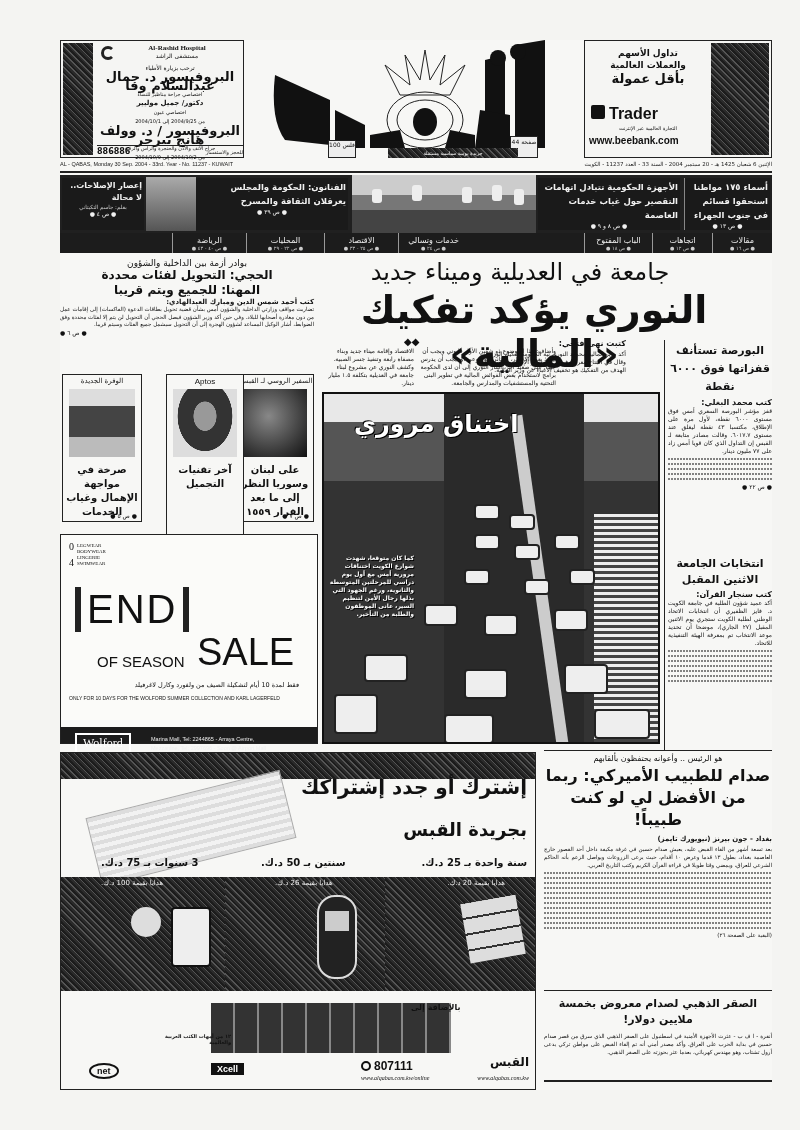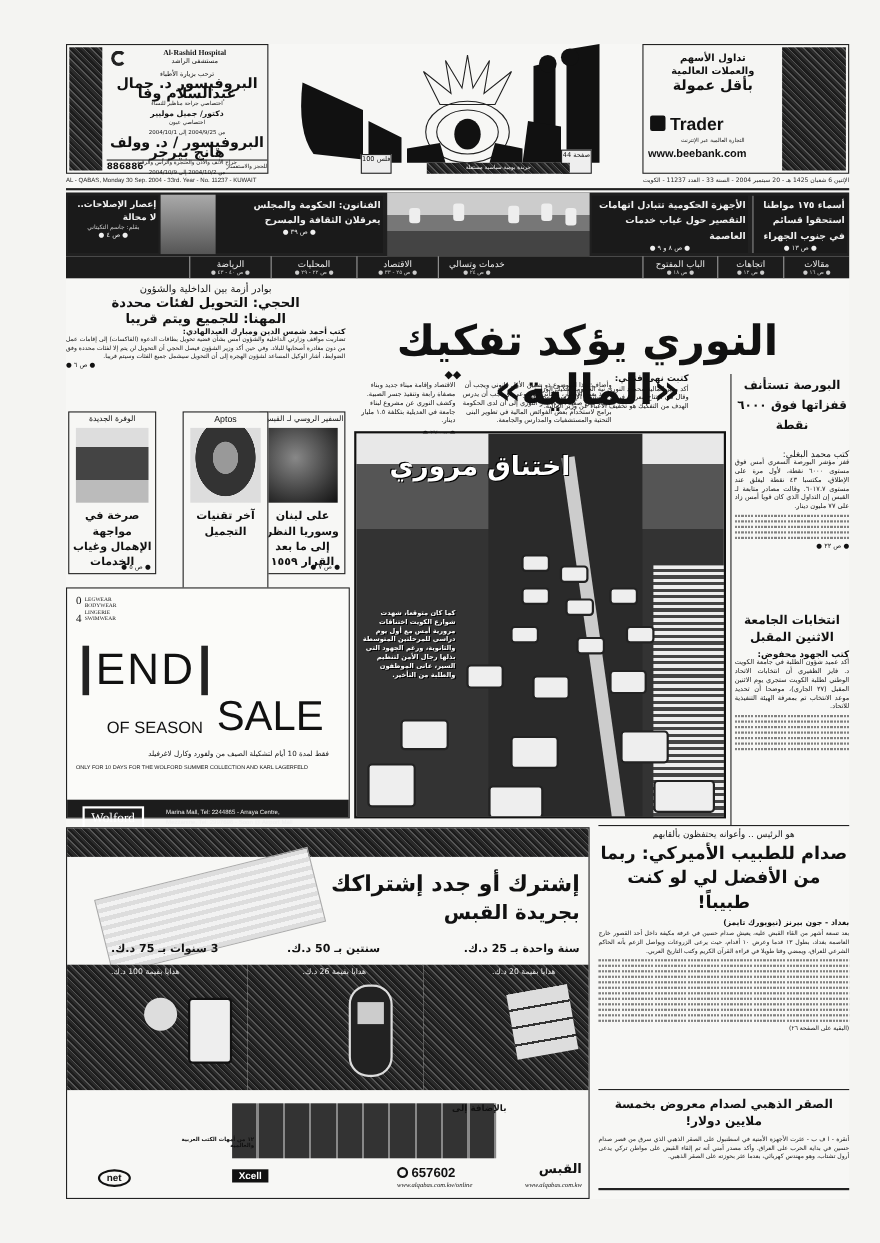--- a/index.html
+++ b/index.html
@@ -155,20 +155,21 @@
     <div class="nav-cell" style="width:78px;">
         <span class="lbl">المحليات</span>
         <span class="pg">● ص ٢٢ - ٢٩ ●</span>
       </div>
     <div class="nav-cell" style="width:74px;">
         <span class="lbl">الرياضة</span>
         <span class="pg">● ص ٤٠ - ٤٣ ●</span>
       </div>
   </div>
 
+  <div class="abs rtl center" style="left:240px;top:218px;width:440px;font-size:24px;letter-spacing:2px;">جامعة في العديلية وميناء جديد</div>
   <div class="abs rtl center" style="left:236px;top:248px;width:476px;font-size:38px;font-weight:900;line-height:44px;">النوري يؤكد تفكيك «المالية»</div>
   <div class="abs" style="left:344px;top:296px;font-size:10px;">◆◆</div>
 
   <div class="abs rtl" style="left:418px;top:300px;width:148px;font-size:6px;line-height:8px;">
     <div style="font-size:8px;font-weight:bold;margin-bottom:2px;">كتبت نهى فتحي:</div>
     <div>أكد وزير المالية محمود النوري نية الحكومة تفكيك الوزارة، وقال في افتتاح معرض فرص الاستثمار الإسلامي أمس، إن الهدف من التفكيك هو تخفيف الأعباء عن وزير المالية.</div>
   </div>
   <div class="abs rtl" style="left:358px;top:307px;width:138px;font-size:6px;line-height:8px;">وأضاف: هذا الموضوع ذو شقين الأول قانوني ويجب أن يؤخذ بعين الاعتبار، والثاني موضوعي أي يجب أن يدرس جيدا. على صعيد آخر، أشار النوري إلى أن لدى الحكومة برامج لاستخدام بعض الفوائض المالية في تطوير البنى التحتية والمستشفيات والمدارس والجامعة.</div>
   <div class="abs rtl" style="left:262px;top:307px;width:92px;font-size:6px;line-height:8px;">
     <div>الاقتصاد وإقامة ميناء جديد وبناء مصفاة رابعة وتنفيذ جسر الصبية. وكشف النوري عن مشروع لبناء جامعة في العديلية بتكلفة ١.٥ مليار دينار.</div>
@@ -224,34 +225,34 @@
     <div class="car" style="left:240px;top:270px;width:44px;height:30px;"></div>
       <div class="car" style="left:10px;top:300px;width:44px;height:40px;"></div>
     <div class="car" style="left:120px;top:320px;width:50px;height:30px;"></div>
       <div class="car" style="left:270px;top:315px;width:56px;height:30px;"></div>
     <div class="abs rtl" style="left:4px;top:160px;width:86px;font-size:6px;line-height:8px;color:#fff;font-weight:bold;text-shadow:1px 1px 0 #000;">كما كان متوقعا، شهدت شوارع الكويت اختناقات مرورية أمس مع أول يوم دراسي للمرحلتين المتوسطة والثانوية، ورغم الجهود التي بذلها رجال الأمن لتنظيم السير، عانى الموظفون والطلبة من التأخير.</div>
   </div>
 
   <div class="abs" style="left:604px;top:300px;width:1px;height:410px;background:#222;"></div>
   <div class="abs rtl" style="left:608px;top:302px;width:104px;">
     <div class="center" style="font-size:11px;font-weight:bold;line-height:18px;">البورصة تستأنف قفزاتها فوق ٦٠٠٠ نقطة</div>
-    <div style="font-size:8px;font-weight:normal;margin-top:12px;">كتب محمد البغلي:</div>
+    <div style="font-size:8px;font-weight:bold;margin-top:2px;">كتب محمد البغلي:</div>
     <div style="font-size:6px;line-height:8px;text-align:justify;">قفز مؤشر البورصة السعري أمس فوق مستوى ٦٠٠٠ نقطة، لأول مرة على الإطلاق، مكتسبا ٤٣ نقطة ليغلق عند مستوى ٦٠١٧.٧. وقالت مصادر متابعة لـ القبس إن التداول الذي كان قويا أمس زاد على ٧٧ مليون دينار.</div>
     <div class="lines">
         <span></span>
         <span></span>
         <span></span>
         <span></span>
         <span></span>
       </div>
     <div style="font-size:6px;">● ص ٢٢ ●</div>
   </div>
   <div class="abs rtl" style="left:608px;top:516px;width:104px;">
     <div class="center" style="font-size:11px;font-weight:bold;line-height:16px;">انتخابات الجامعة الاثنين المقبل</div>
-    <div style="font-size:8px;font-weight:bold;margin-top:2px;">كتب الجهود محفوض:</div>
+    <div style="font-size:8px;font-weight:bold;margin-top:2px;">كتب سنجار القرآن:</div>
     <div style="font-size:6px;line-height:8px;text-align:justify;">أكد عميد شؤون الطلبة في جامعة الكويت د. فايز الظفيري أن انتخابات الاتحاد الوطني لطلبة الكويت ستجري يوم الاثنين المقبل (٢٧ الجاري)، موضحا أن تحديد موعد الانتخاب تم بمعرفة الهيئة التنفيذية للاتحاد.</div>
     <div class="lines">
         <span></span>
         <span></span>
         <span></span>
         <span></span>
         <span></span>
         <span></span>
         <span></span>
       </div>
@@ -279,21 +280,21 @@
       <div class="abs" style="left:90px;top:8px;font-family:'Liberation Sans',sans-serif;font-size:5.5px;line-height:9px;color:#eee;">
         <div>Marina Mall, Tel: 2244865 - Arraya Centre,</div>
         <div>Mezzanine, Tel: 2997696 - Soon @ Airport Mall</div>
       </div>
     </div>
   </div>
 
   <div class="abs box" style="left:0;top:712px;width:476px;height:338px;background:#f7f7f5;">
     <div class="abs dither" style="left:0;top:0;width:474px;height:26px;"></div>
     <div class="abs" style="left:30px;top:40px;width:200px;height:70px;transform:rotate(-14deg);background:repeating-linear-gradient(0deg,#ddd 0 4px,#f2f2f2 4px 8px);border:1px solid #aaa;"></div>
-    <div class="abs rtl" style="right:8px;top:38px;font-size:20px;font-weight:bold;">إشترك أو جدد إشتراكك</div>
+    <div class="abs rtl" style="right:8px;top:22px;font-size:20px;font-weight:bold;">إشترك أو جدد إشتراكك</div>
     <div class="abs rtl" style="right:8px;top:66px;font-size:18px;font-weight:bold;">بجريدة القبس</div>
     <div class="abs rtl" style="right:8px;top:104px;font-size:10px;font-weight:bold;">سنة واحدة بـ 25 د.ك.</div>
     <div class="abs rtl" style="left:200px;top:104px;font-size:10px;font-weight:bold;">سنتين بـ 50 د.ك.</div>
     <div class="abs rtl" style="left:40px;top:104px;font-size:10px;font-weight:bold;">3 سنوات بـ 75 د.ك.</div>
 
     <div class="abs dither" style="left:0;top:124px;width:164px;height:114px;">
       <div class="abs rtl dark" style="left:40px;top:2px;font-size:7px;background:transparent;">هدايا بقيمة 100 د.ك.</div>
       <div class="abs" style="left:110px;top:30px;width:40px;height:60px;background:#eee;border:2px solid #111;border-radius:4px;"></div>
       <div class="abs" style="left:70px;top:30px;width:30px;height:30px;background:#ddd;border-radius:50%;"></div>
     </div>
@@ -308,21 +309,21 @@
     </div>
 
     <div class="abs" style="left:150px;top:250px;width:240px;height:50px;background:repeating-linear-gradient(90deg,#333 0 22px,#888 22px 24px);"></div>
     <div class="abs rtl" style="left:350px;top:250px;font-size:8px;font-weight:bold;">بالإضافة إلى</div>
     <div class="abs rtl" style="left:90px;top:280px;width:80px;font-size:5px;font-weight:bold;">١٢ من أمهات الكتب العربية والعالمية</div>
 
     <div class="abs" style="left:28px;top:310px;padding:1px 6px;border:2px solid #111;border-radius:50%;font-family:'Liberation Sans',sans-serif;font-size:9px;font-weight:bold;">net</div>
     <div class="abs" style="left:150px;top:310px;padding:1px 6px;background:#111;color:#fff;font-family:'Liberation Sans',sans-serif;font-size:9px;font-weight:bold;">Xcell</div>
     <div class="abs" style="left:300px;top:306px;display:flex;align-items:center;gap:3px;">
       <span style="display:inline-block;width:10px;height:10px;border:2px solid #111;border-radius:50%;"></span>
-      <span style="font-family:'Liberation Sans',sans-serif;font-size:12px;font-weight:bold;">657602</span>
+      <span style="font-family:'Liberation Sans',sans-serif;font-size:12px;font-weight:bold;">807111</span>
     </div>
     <div class="abs" style="left:300px;top:322px;font-family:'Liberation Serif',serif;font-style:italic;font-size:6px;">www.alqabas.com.kw/online</div>
     <div class="abs rtl" style="right:6px;top:302px;font-size:12px;font-weight:bold;">القبس</div>
     <div class="abs" style="right:6px;top:322px;font-family:'Liberation Serif',serif;font-style:italic;font-size:6px;">www.alqabas.com.kw</div>
   </div>
 
   <div class="abs rule" style="left:484px;top:710px;width:228px;"></div>
   <div class="abs rtl" style="left:484px;top:714px;width:228px;">
     <div class="center" style="font-size:8px;">هو الرئيس .. وأعوانه يحتفظون بألقابهم</div>
     <div class="center" style="font-size:16px;font-weight:bold;line-height:22px;margin-top:2px;">صدام للطبيب الأميركي: ربما من الأفضل لي لو كنت طبيباً!</div>

